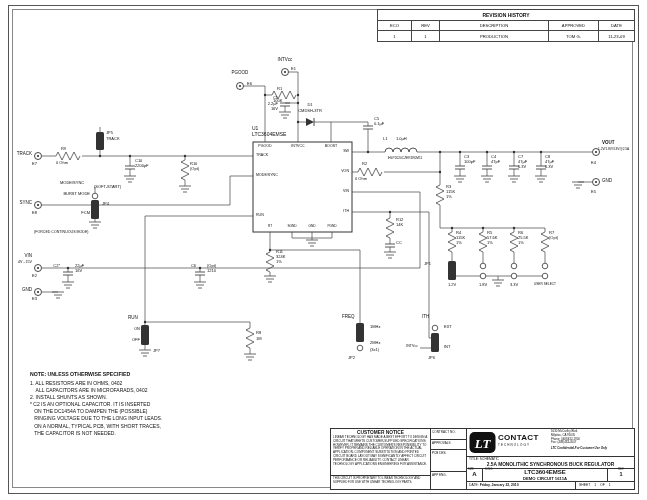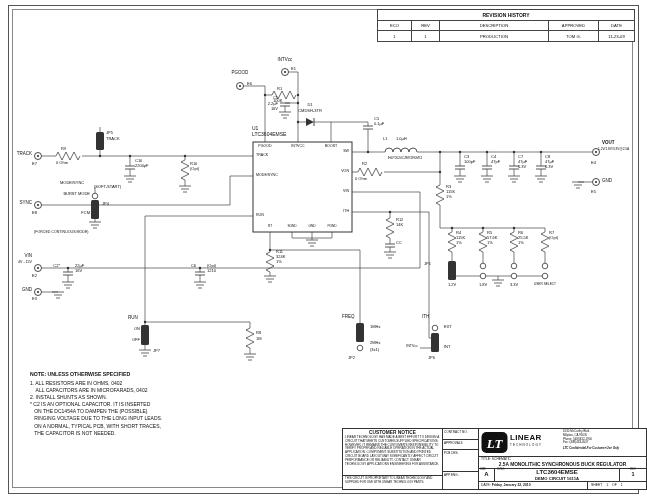--- a/index.html
+++ b/index.html
@@ -15,21 +15,21 @@
   .revtbl .t{font-size:5px;font-weight:bold;text-align:center;border-bottom:0.7px solid #444;padding:2px 0;}
   .revrow{display:grid;grid-template-columns:34px 28px 109px 50px 35px;}
   .revrow>div{border-right:0.6px solid #444;font-size:4.2px;text-align:center;padding:2.2px 0;overflow:hidden;}
   .revrow>div:last-child{border-right:none;}
   .revrow.hdr>div{border-bottom:0.6px solid #444;}
   
   .notes{position:absolute;left:30px;top:371px;width:255px;}
   .notes .nt{font-size:5.2px;font-weight:bold;margin-bottom:3px;}
   .notes .nl{font-size:5px;line-height:1.42;white-space:pre-wrap;}
   
-  .tb{position:absolute;left:342px;top:428px;width:303px;height:60px;border:0.9px solid #333;background:#fff;}
+  .tb{position:absolute;left:330px;top:428px;width:303px;height:60px;border:0.9px solid #333;background:#fff;}
   .tb .cell{position:absolute;box-sizing:border-box;}
   .tb .notice{left:0;top:0;width:100px;height:60px;border-right:0.8px solid #333;}
   .tb .notice .nt{font-size:4.8px;font-weight:bold;text-align:center;margin-top:1px;}
   .tb .notice .nb{font-size:3.05px;line-height:1.25;padding:1px 2px;text-align:left;}
   .tb .notice .nf{position:absolute;left:0;top:46px;width:100px;height:14px;border-top:0.6px solid #333;font-size:2.9px;line-height:1.25;padding:1px 2px;box-sizing:border-box;}
   .tb .appr{left:100px;top:0;width:36px;height:60px;border-right:0.8px solid #333;font-size:3.1px;}
   .tb .appr>div{border-bottom:0.5px solid #333;padding:1px 1px;}
   .tb .appr>div:last-child{border-bottom:none;}
   .tb .right{left:136px;top:0;width:167px;height:60px;}
   .tb .logorow{position:absolute;left:0;top:0;width:167px;height:27px;border-bottom:0.7px solid #333;}
@@ -405,21 +405,21 @@
       <div style="height:7px">APPROVALS</div>
       <div style="height:19px">PCB DES.</div>
       <div style="height:17px">APP ENG.</div>
     </div>
     <div class="cell right">
       <div class="logorow">
         <svg width="28" height="24" viewBox="0 0 28 24" style="left:2px;top:2px">
           <rect x="0.5" y="1" width="26" height="21" rx="5" fill="#111"></rect>
           <text x="13.5" y="17" fill="#fff" font-size="13" font-weight="bold" font-style="italic" text-anchor="middle" font-family="Liberation Serif, serif">LT</text>
         </svg>
-        <div class="lname">LINEAR</div>
+        <div class="lname">CONTACT</div>
         <div class="lname2">TECHNOLOGY</div>
         <div class="addr">
           <div>1630 McCarthy Blvd.</div>
           <div>Milpitas, CA 95035</div>
           <div>Phone: (408)432-1900</div>
           <div>Fax: (408)434-0507</div>
         </div>
         <div class="conf">LTC Confidential-For Customer Use Only</div>
       </div>
       <div class="titlerow">

